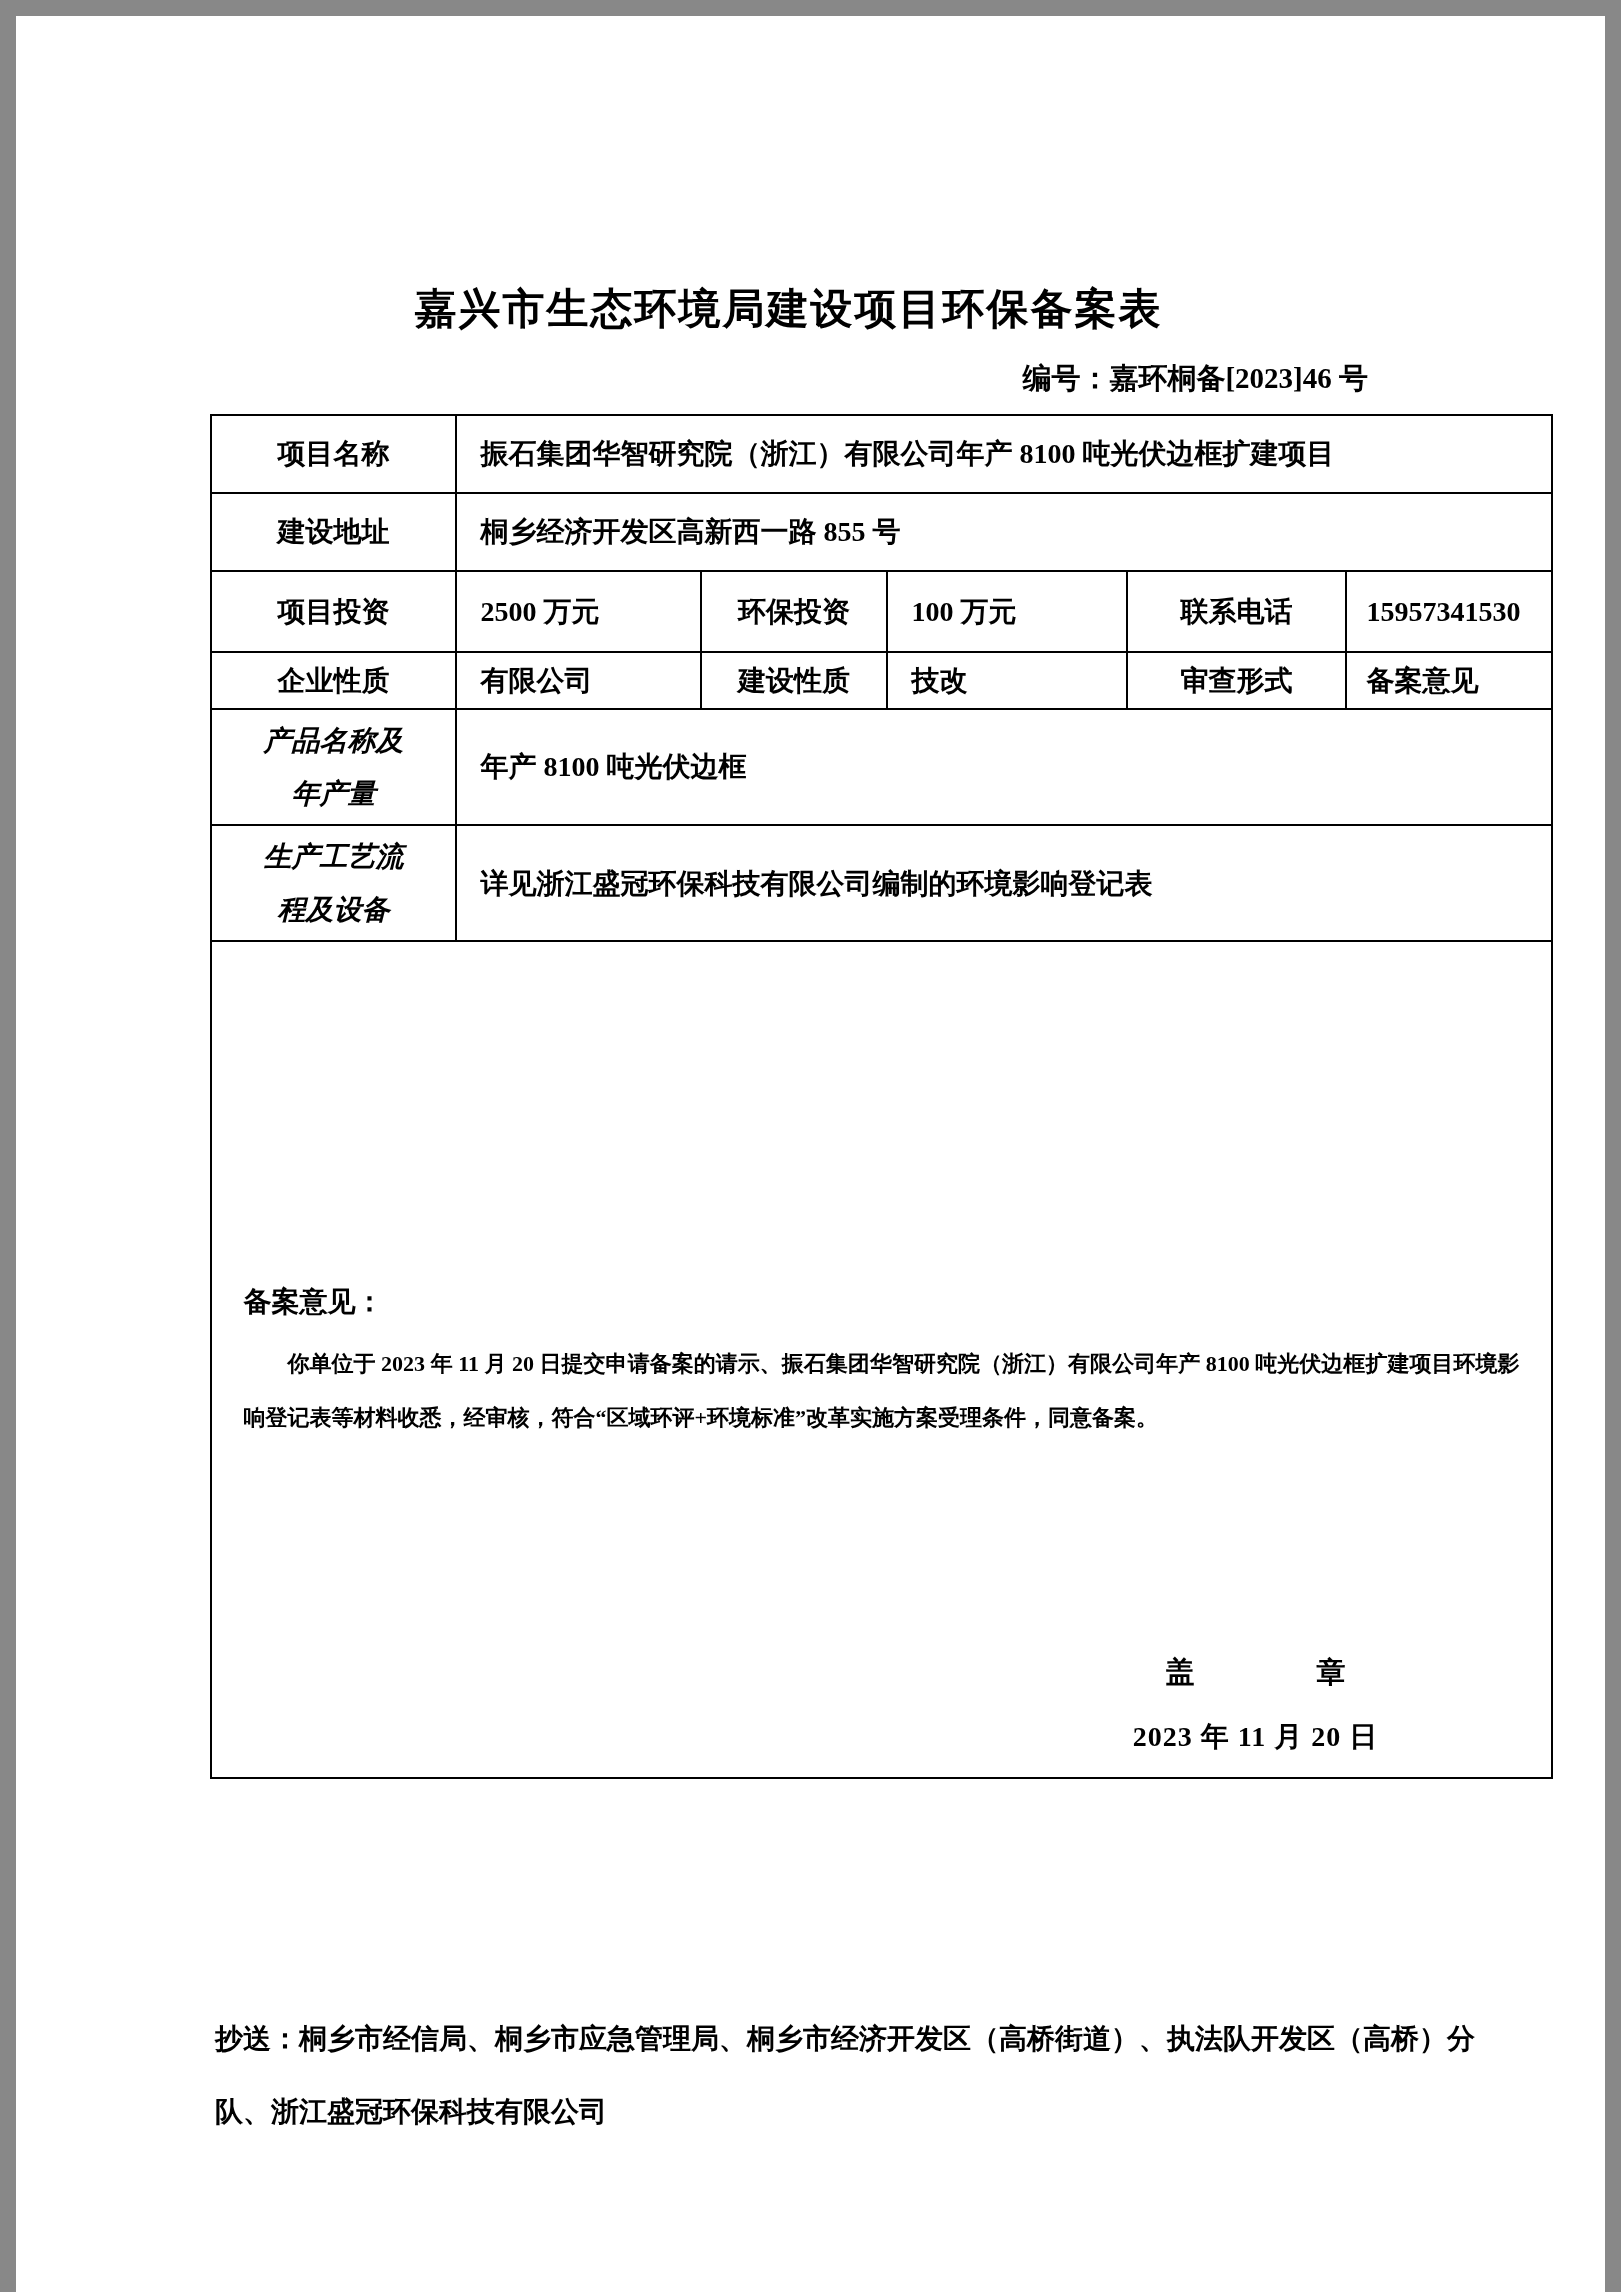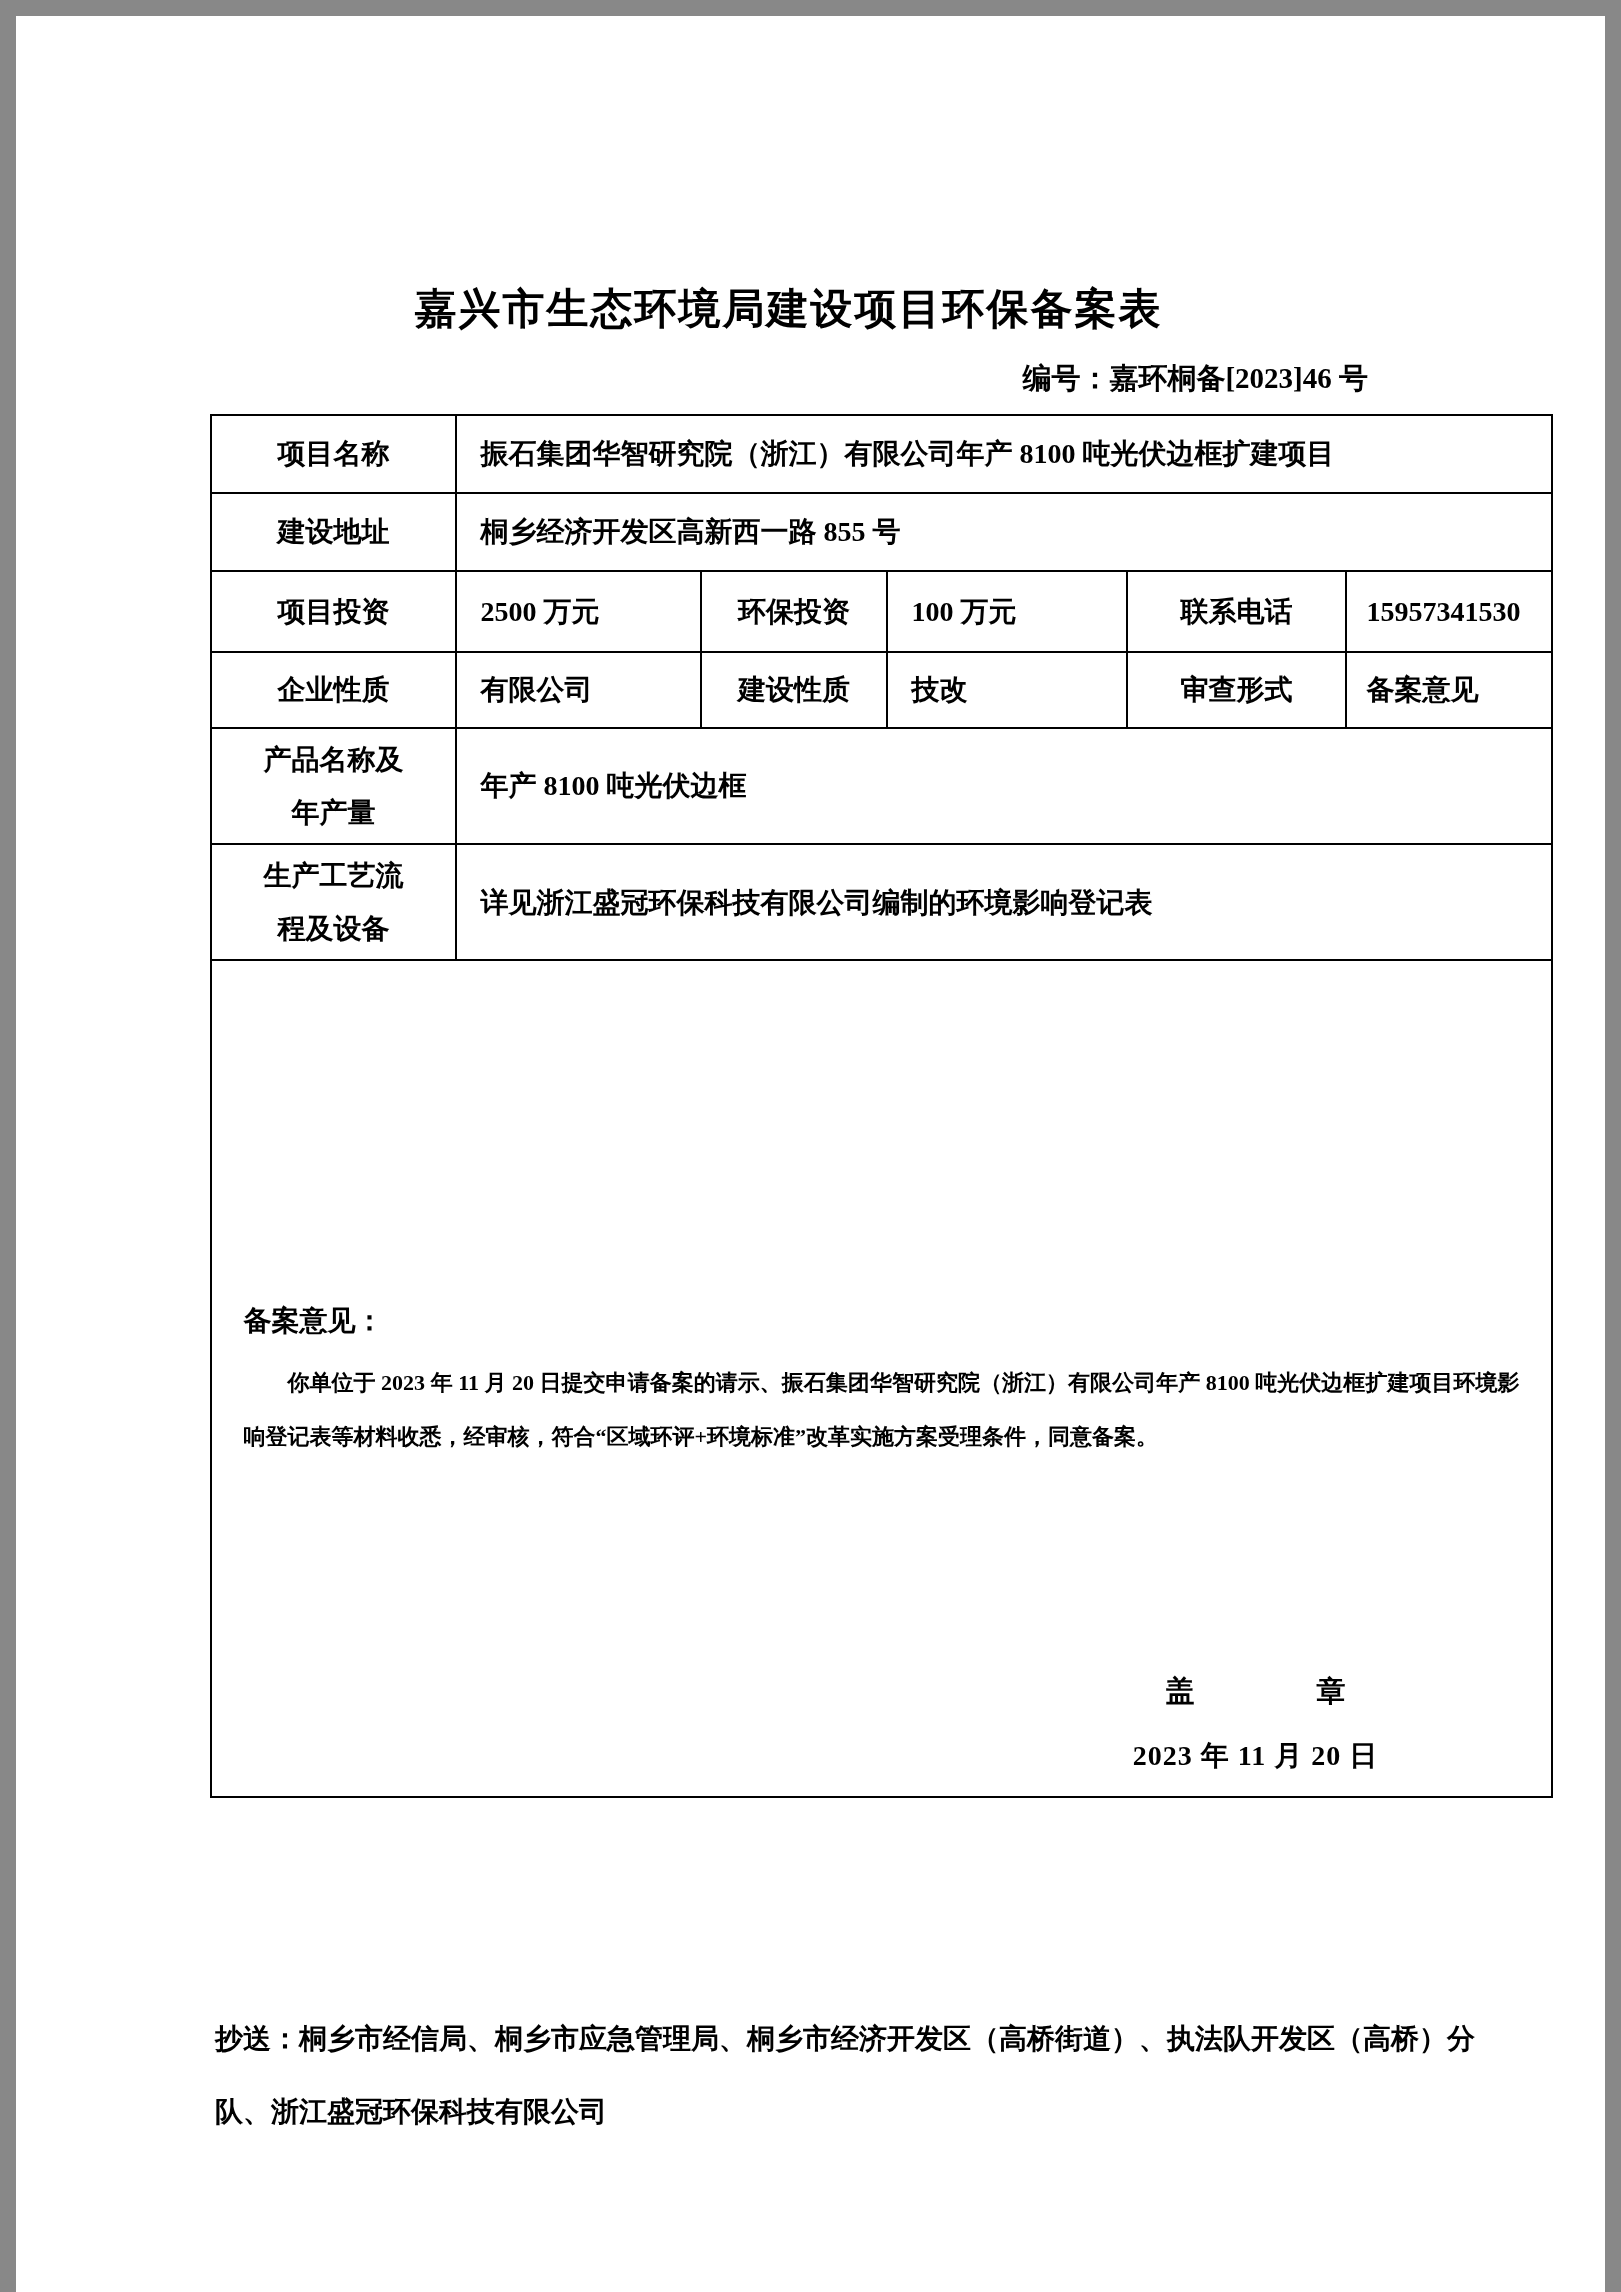--- a/index.html
+++ b/index.html
@@ -40,26 +40,26 @@
     border: 2.9px solid #000;
     font-size: 28px;
     font-weight: bold;
   }
   table.filing-table td {
     border: 2px solid #000;
     vertical-align: middle;
     line-height: 1.55;
   }
   td.lbl { text-align: center; padding: 3.9px 5.9px; }
-  td.lbl.two-line { white-space: pre-line; line-height: 1.9; }
+  td.lbl.two-line { white-space: pre-line; line-height: 1.9; font-style: italic; }
   td.val { text-align: left; padding: 3.9px 7.8px 3.9px 23.5px; }
   td.val-tight { text-align: left; padding: 3.9px 3.9px 3.9px 19.6px; }
   tr.r-std  { height: 78px; }
   tr.r-inv  { height: 81px; }
-  tr.r-ent  { height: 76px; }
+  tr.r-ent  { height: 57px; }
   tr.r-tall { height: 103px; }
   tr.r-opinion { height: 837px; }
   td.opinion-cell {
     position: relative;
     vertical-align: top;
     padding: 15.7px 23.5px;
   }
   .opinion-heading {
     font-size: 28px;
     line-height: 54px;

